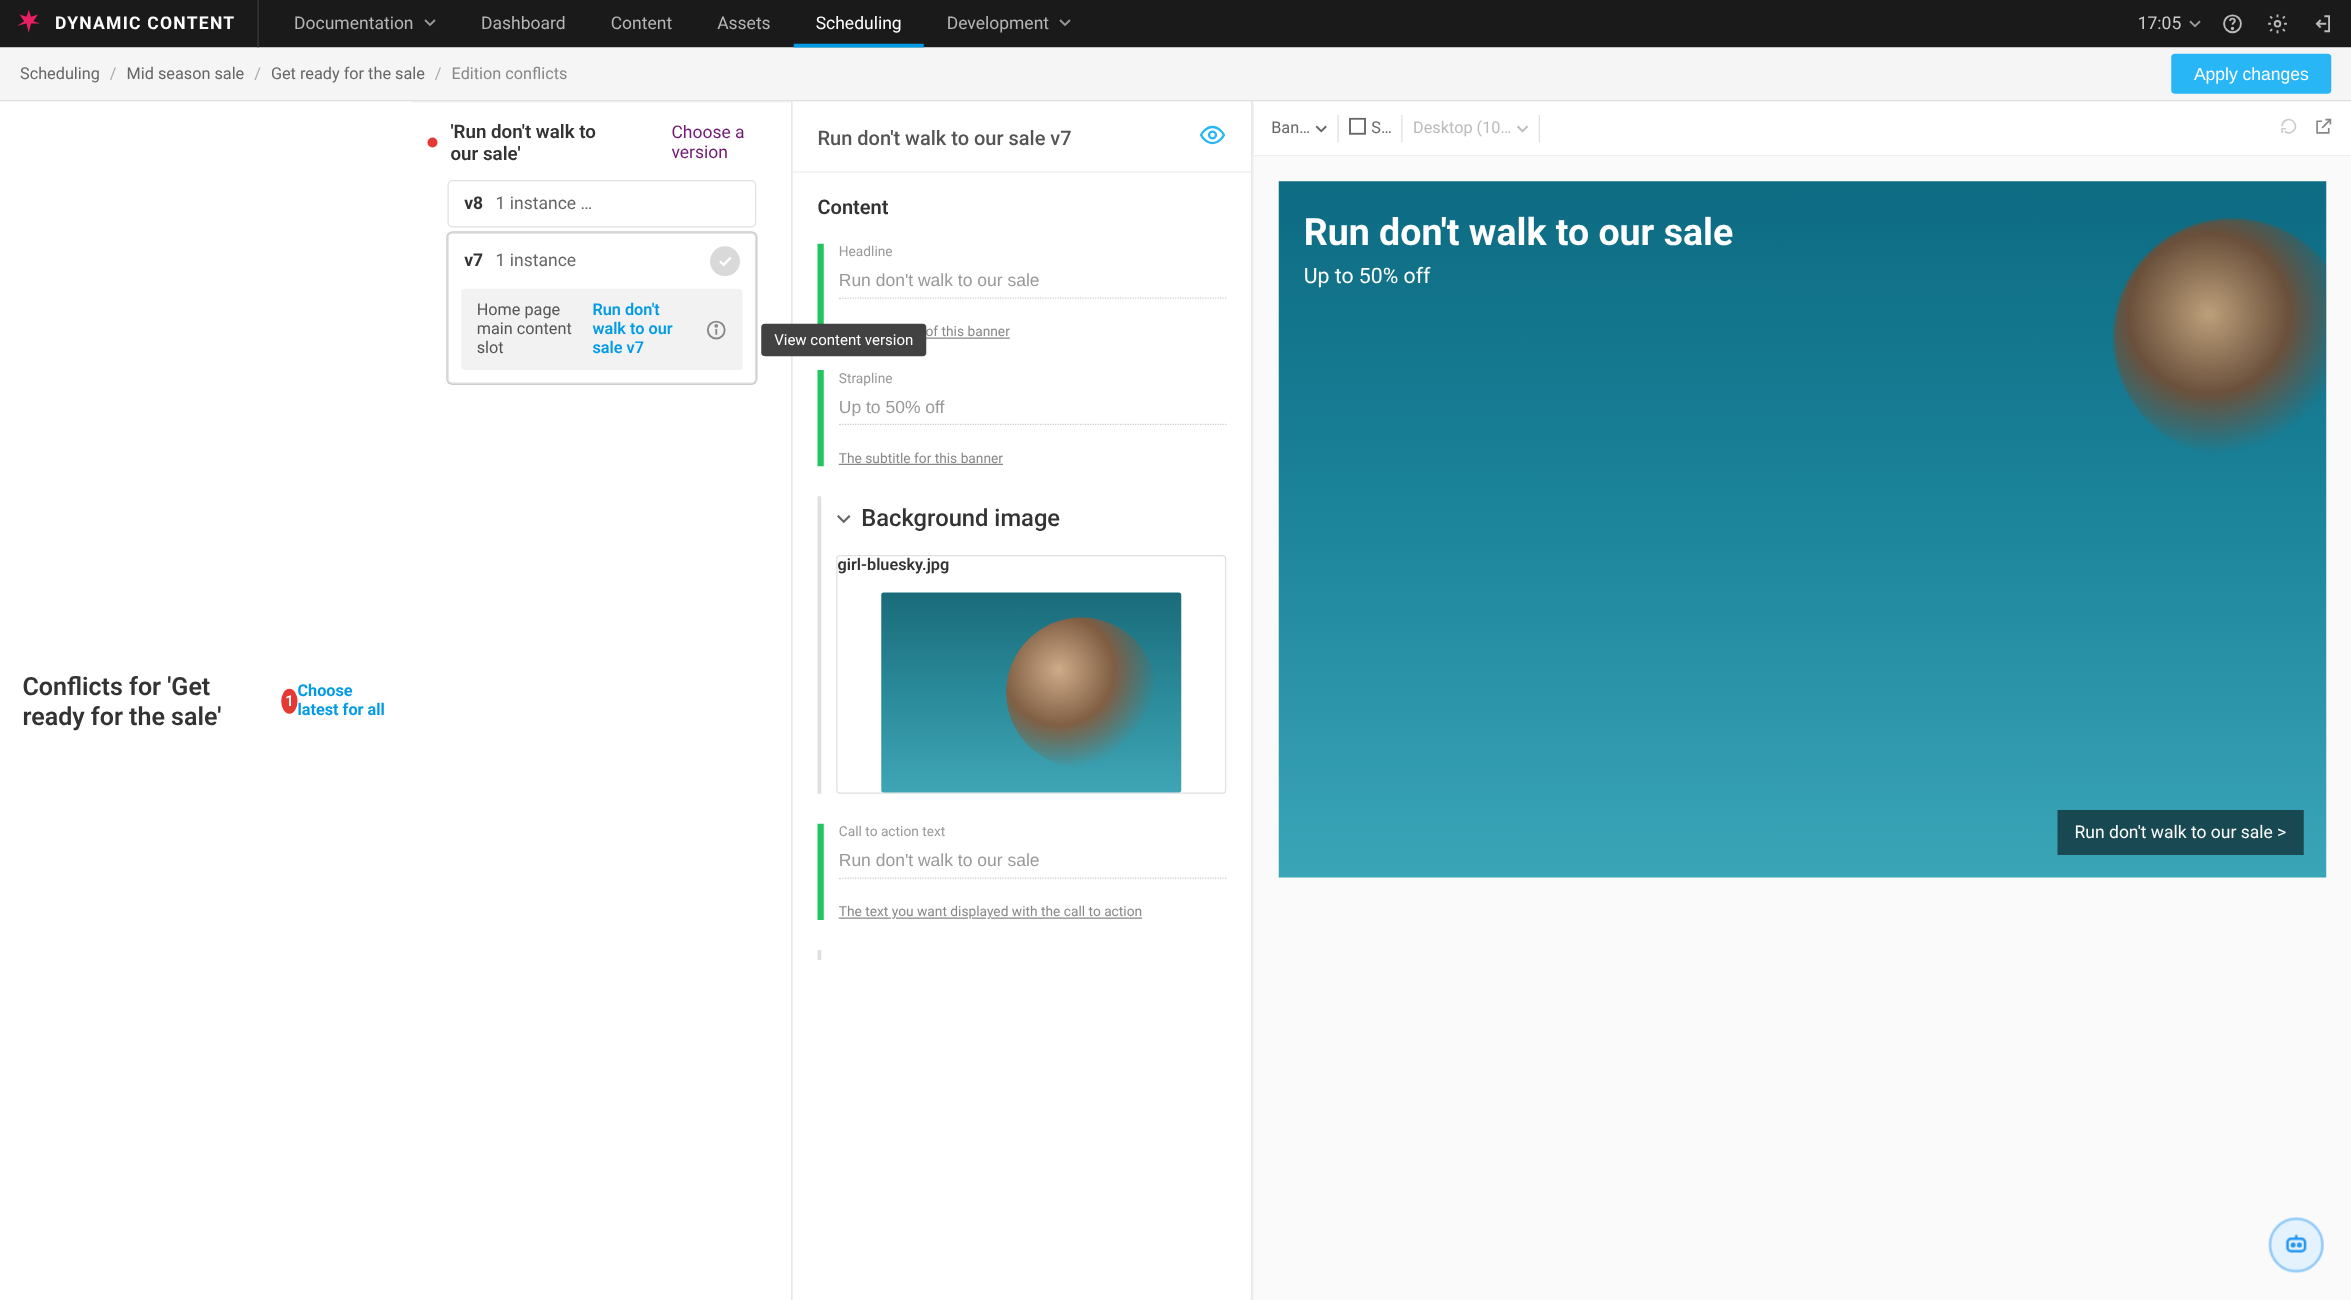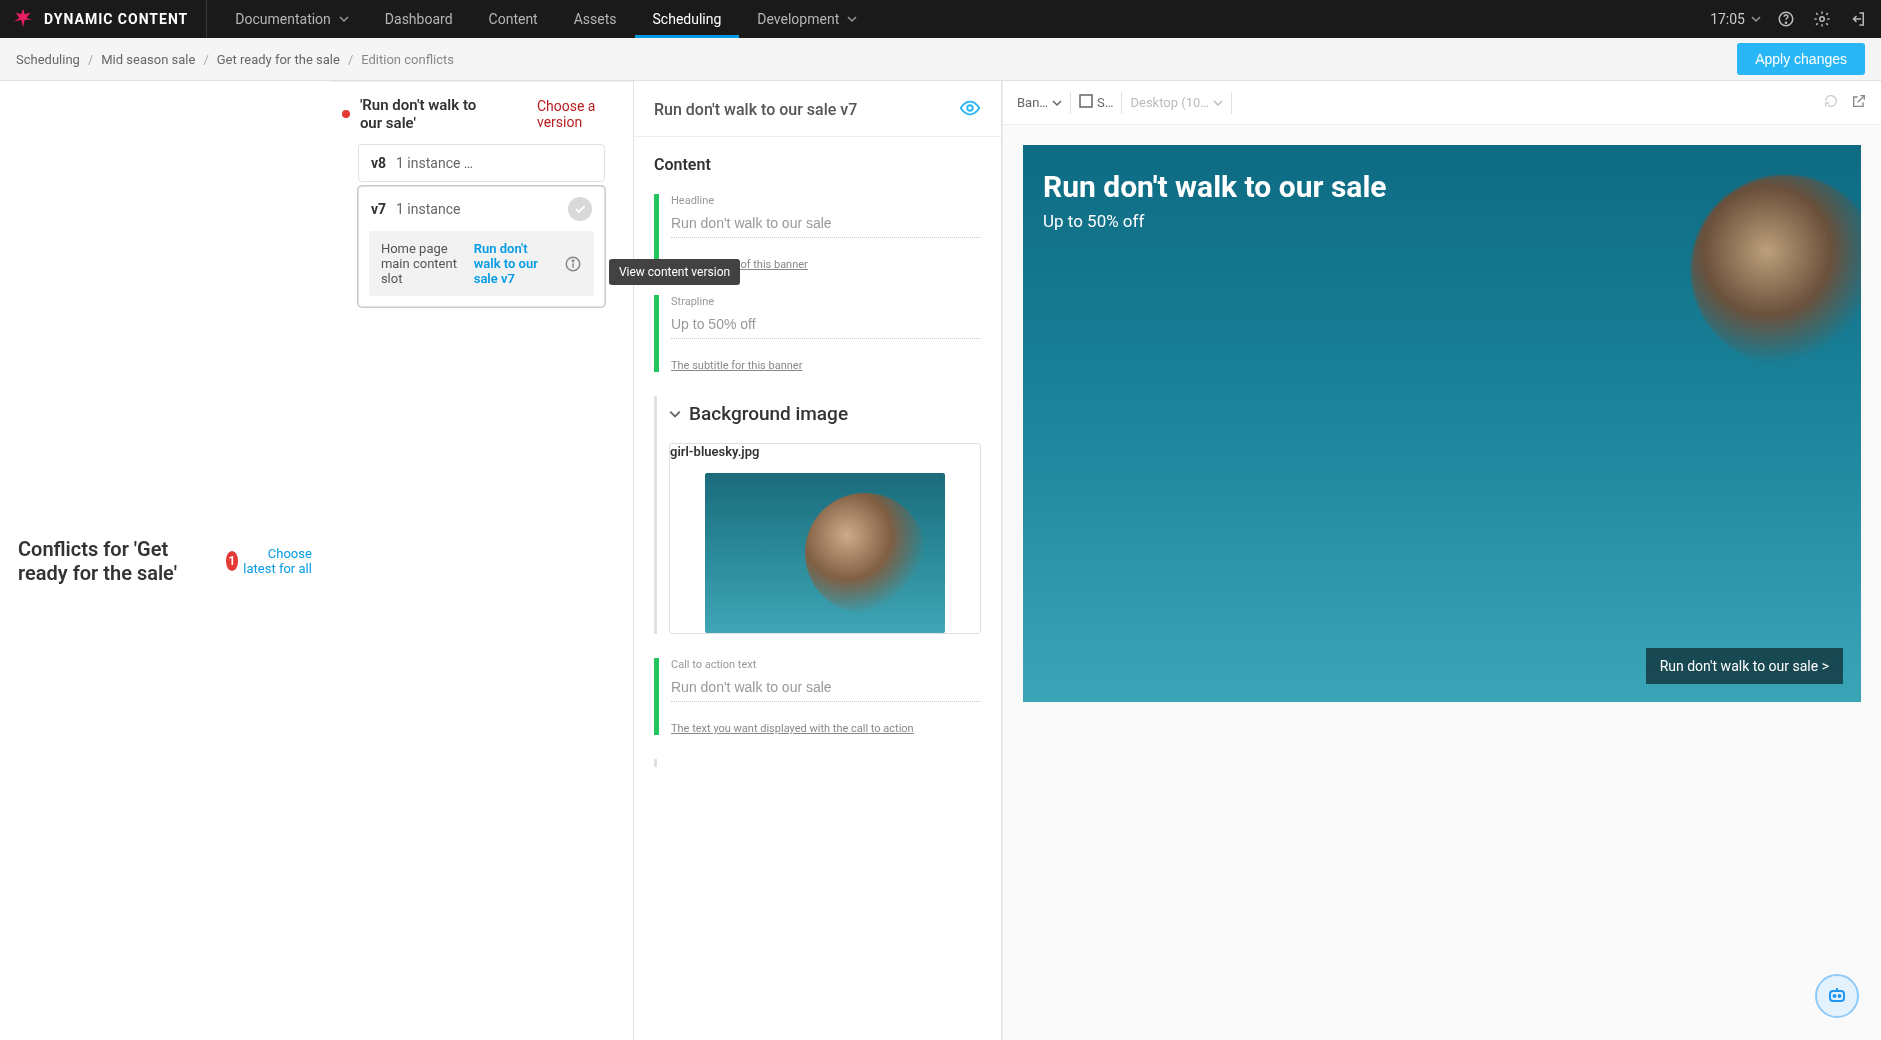--- a/index.html
+++ b/index.html
@@ -24,26 +24,26 @@
   .breadcrumb .current { color:#888; }
   .apply-btn { margin-left:auto; background:#29b6f6; color:#fff; border:none; padding: 8px 18px; border-radius:3px; font-size:14px; cursor:pointer; font-weight:500; }
 
   .columns { display:flex; height: calc(100vh - 81px); }
 
   
   .col-left { width: 634px; border-right: 1px solid #e0e0e0; display:flex; flex-direction:row; }
   .left-head { display:flex; align-items:center; padding: 14px 18px; }
   .left-head h2 { font-size: 20px; font-weight:600; color:#333; }
   .badge { background:#e53935; color:#fff; border-radius:50%; width:20px; height:20px; display:inline-flex; align-items:center; justify-content:center; font-size:12px; margin-left:8px; font-weight:600; }
-  .choose-all { margin-left:auto; color:#039be5; font-size:13px; font-weight:400; cursor:pointer;text-align:right; }
+  .choose-all { margin-left:auto; color:#039be5; font-size:13px; font-weight:700; cursor:pointer; }
 
   .conflict-row { display:flex; align-items:center; padding: 14px 12px 8px 12px; gap:10px; }
   .red-dot { width:8px; height:8px; border-radius:50%; background:#e53935; flex-shrink:0; }
   .conflict-name { font-weight:600; font-size:15px; }
-  .choose-ver { color:#b91c1c; font-size:14px;margin-left:29px; }
+  .choose-ver { color:#701a75; font-size:14px;margin-left:29px; }
 
   .version-card { margin: 4px 28px; border:1px solid #e0e0e0; border-radius:4px; background:#fff; }
   .version-card .vhead { display:flex; align-items:center; padding: 10px 12px; cursor:pointer; }
   .version-card .vnum { font-weight:700; margin-right:10px; }
   .version-card .vinst { color:#666; }
   .version-card.selected { box-shadow: 0 0 0 1px #ccc; }
   .check-circle { margin-left:auto; width:24px; height:24px; border-radius:50%; background:#d9d9d9; display:flex; align-items:center; justify-content:center; color:#fff; }
   .slot-row { margin: 0 10px 10px 10px; background:#f2f2f2; border-radius:3px; padding: 10px 12px; display:flex; align-items:center; gap:8px; font-size:13px; position:relative; }
   .slot-row .slot-label { color:#555; }
   .slot-row .slot-link { color:#039be5; font-weight:600; cursor:pointer; }

